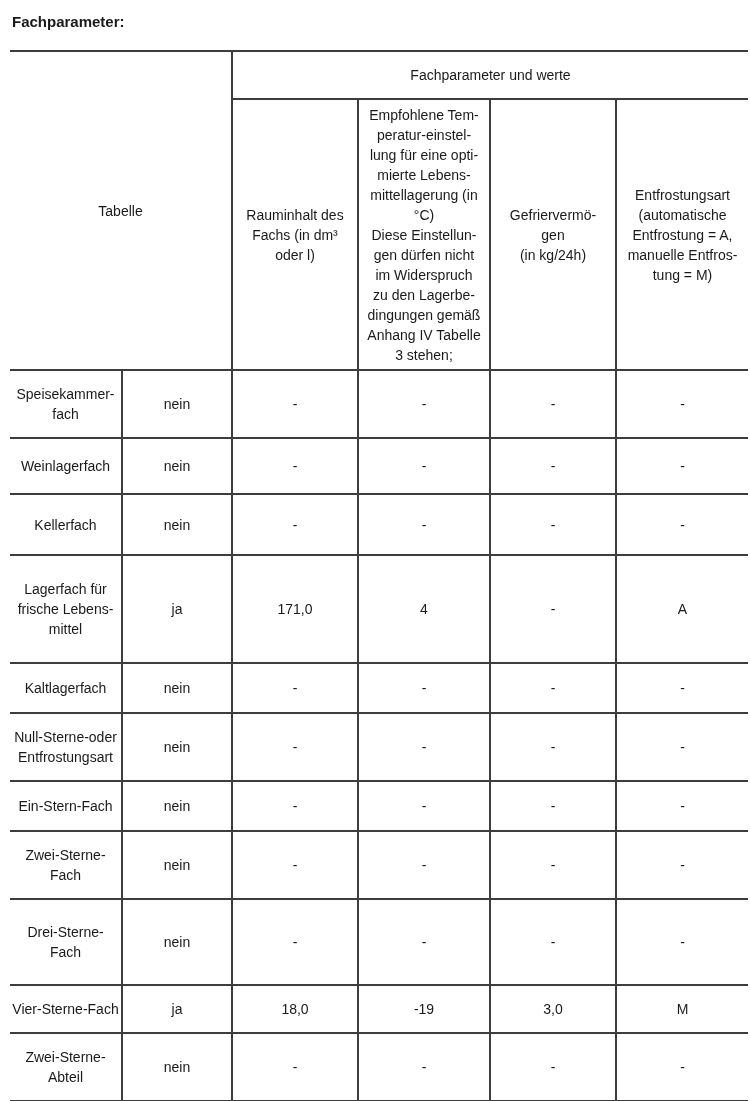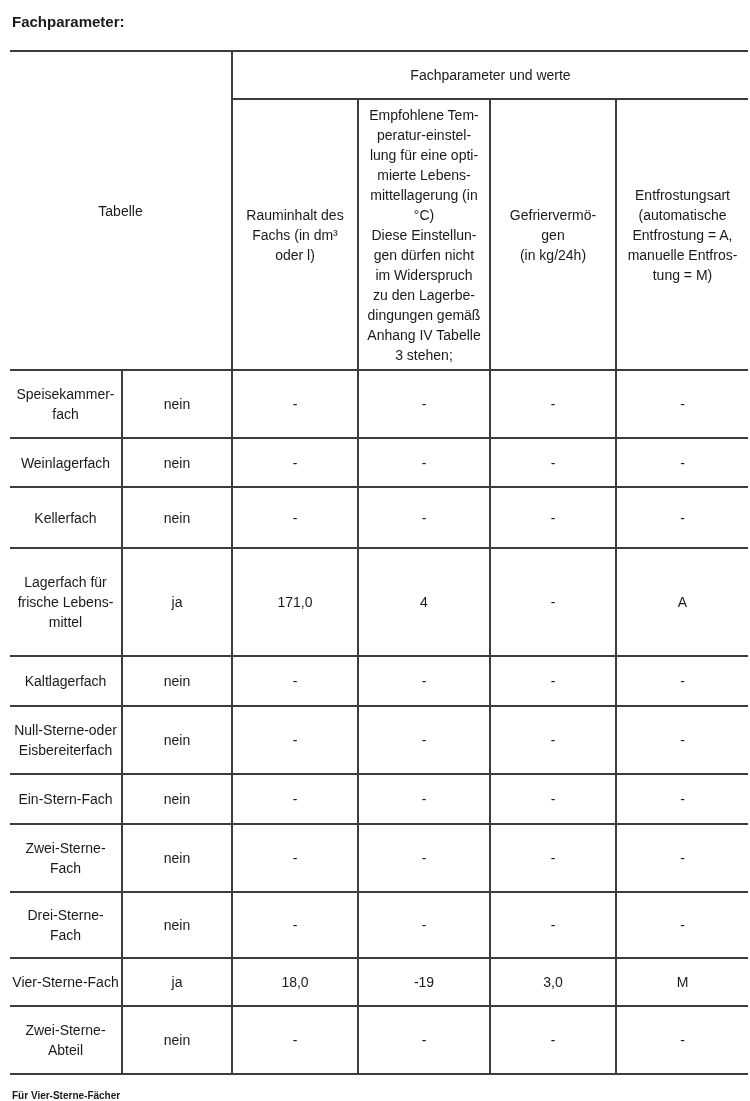--- a/index.html
+++ b/index.html
@@ -34,28 +34,28 @@
   }
   table.param-table tr > td:first-child { border-left: none; }
   table.param-table tr > td:last-child  { border-right: none; }
   tr.group-row  { height: 48px; }
   tr.cols-row   { height: 271px; }
   td.label-cell {
     text-align: left;
     padding: 2px 4px 2px 2px;
   }
   tbody tr:nth-child(1)  { height: 68px; }
-  tbody tr:nth-child(2)  { height: 49px; }
+  tbody tr:nth-child(2)  { height: 56px; }
   tbody tr:nth-child(3)  { height: 61px; }
   tbody tr:nth-child(4)  { height: 108px; }
   tbody tr:nth-child(5)  { height: 50px; }
   tbody tr:nth-child(6)  { height: 68px; }
   tbody tr:nth-child(7)  { height: 50px; margin-top: 44px; }
   tbody tr:nth-child(8)  { height: 68px; }
-  tbody tr:nth-child(9)  { height: 66px; }
+  tbody tr:nth-child(9)  { height: 86px; }
   tbody tr:nth-child(10) { height: 48px; }
   tbody tr:nth-child(11) { height: 68px; }
   .section-heading {
     font-size: 10px;
     font-weight: bold;
     margin: 13px 0 0 12px;
     line-height: 16px;
   }
   .bottom-rule {
     width: 738px;
@@ -149,21 +149,21 @@
     <tr>
       <td class="label-cell">Kaltlagerfach</td>
       <td>nein</td>
       <td>-</td>
       <td>-</td>
       <td>-</td>
       <td>-</td>
     </tr>
     <tr>
       <td class="label-cell">Null-Sterne-oder
-Eisbereiterfach</td>
+Entfrostungsart</td>
       <td>nein</td>
       <td>-</td>
       <td>-</td>
       <td>-</td>
       <td>-</td>
     </tr>
     <tr>
       <td class="label-cell">Ein-Stern-Fach</td>
       <td>nein</td>
       <td>-</td>

